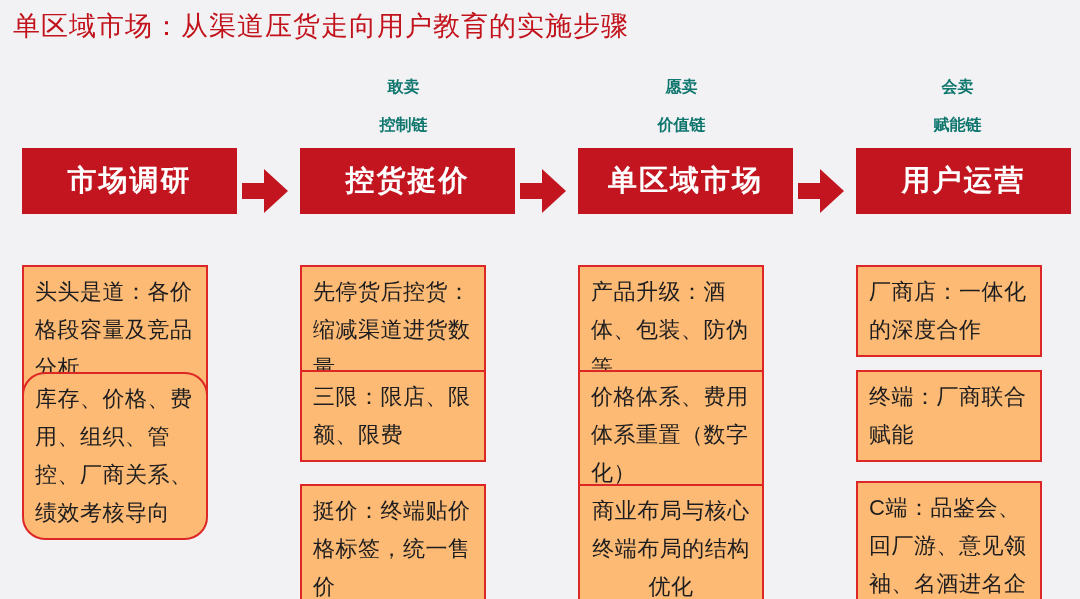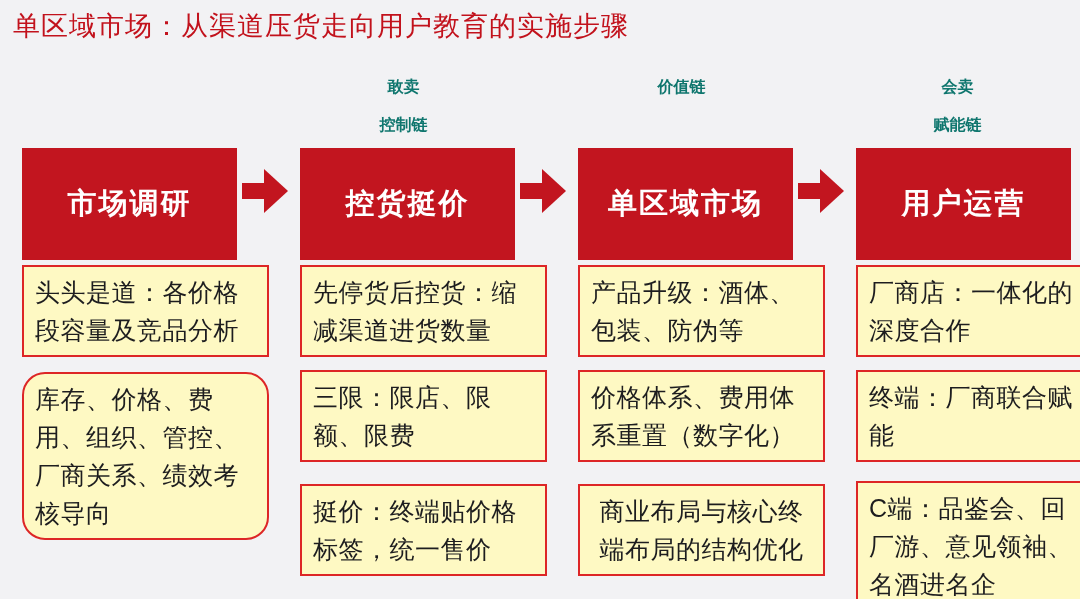--- a/index.html
+++ b/index.html
@@ -1,43 +1,44 @@
 <!DOCTYPE html>
 <html><head>
 <meta charset="utf-8">
 <style>
   html,body{margin:0;padding:0;}
   body{font-family:"Liberation Sans","DejaVu Sans",sans-serif;}
   .canvas{position:relative;width:1080px;height:599px;background:#f2f2f4;overflow:hidden;}
   .title{position:absolute;left:13px;top:8px;font-size:27px;font-weight:normal;color:#c2121c;letter-spacing:1px;}
   .col-header{position:absolute;width:215px;top:68px;text-align:center;color:#0f766e;
               font-size:16px;line-height:38px;font-weight:600;}
-  .step{position:absolute;top:148px;width:215px;height:112px;background:#c2151f;color:#fff;
+  .step{position:absolute;top:148px;width:215px;height:66px;background:#c2151f;color:#fff;
         display:flex;align-items:center;justify-content:center;
         font-size:29px;font-weight:bold;letter-spacing:2px;}
   .arrow{position:absolute;top:169px;width:46px;height:44px;display:flex;align-items:center;}
   .arrow .stem{width:22px;height:16px;background:#c2151f;}
   .arrow .head{width:0;height:0;border-top:22px solid transparent;border-bottom:22px solid transparent;
                border-left:24px solid #c2151f;}
-  .card{position:absolute;width:247px;background:#fef9c3;border:2px solid #dd2626;
+  .card{position:absolute;width:186px;background:#fdba74;border:2px solid #dd2626;
         box-sizing:border-box;padding:6px 11px;color:#1d1d1f;
-        font-size:25px;line-height:38px;letter-spacing:0.5px;}
+        font-size:22px;line-height:38px;letter-spacing:0.5px;}
 </style>
 </head>
 <body>
 
 <div class="canvas">
 
   <div class="title">单区域市场：从渠道压货走向用户教育的实施步骤</div>
 
   <div class="col-header" style="left:296px;">
     <div>敢卖</div>
     <div>控制链</div>
   </div>
   <div class="col-header" style="left:574px;">
+    <div>愿卖</div>
     <div>价值链</div>
   </div>
   <div class="col-header" style="left:850px;">
     <div>会卖</div>
     <div>赋能链</div>
   </div>
 
   <div class="step" style="left:22px;">市场调研</div>
   <div class="step" style="left:300px;font-family:Liberation Serif, serif;">控货挺价</div>
   <div class="step" style="left:578px;">单区域市场</div>

